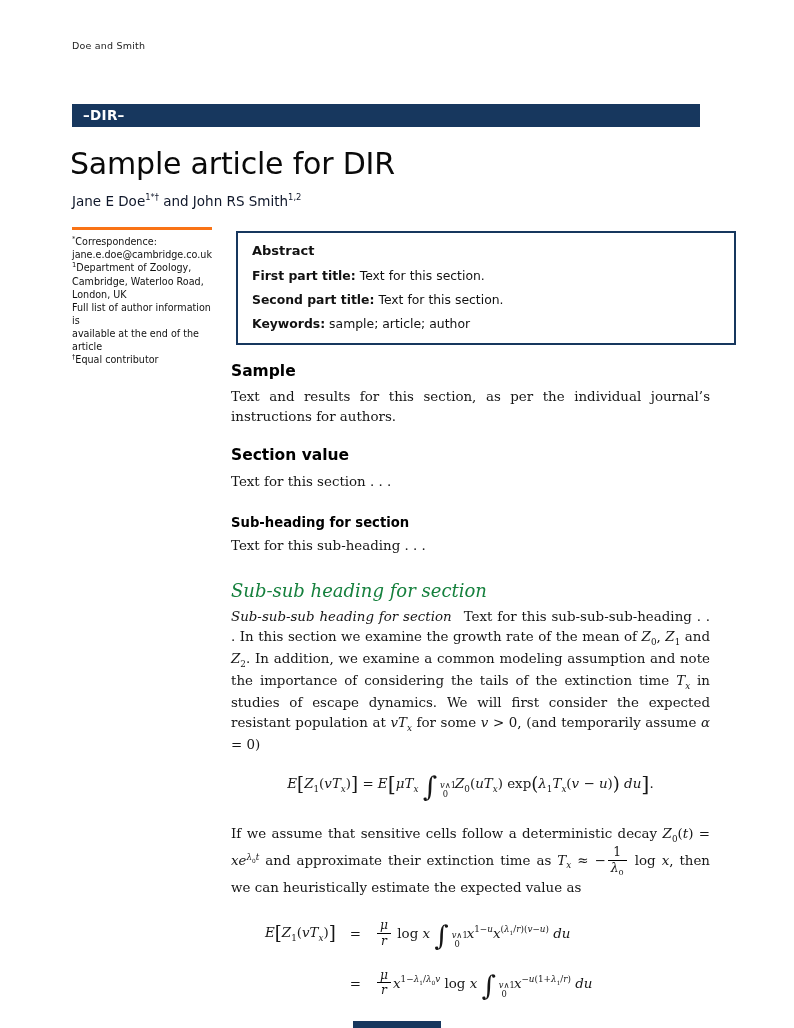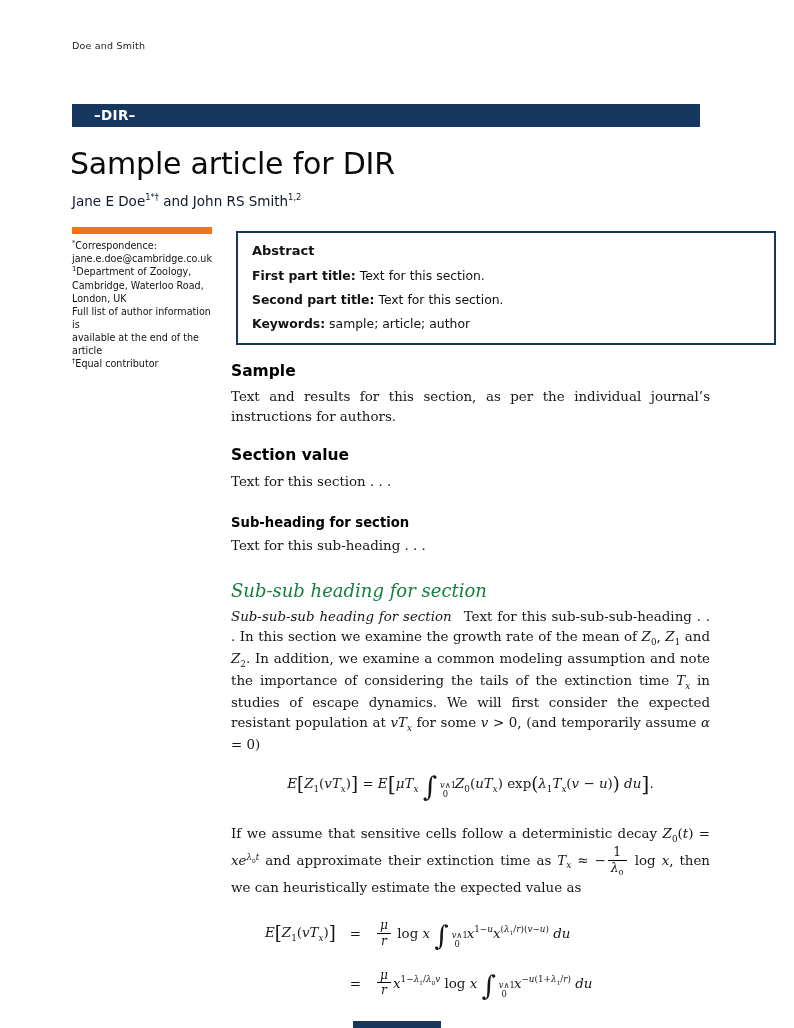--- a/index.html
+++ b/index.html
@@ -11,45 +11,45 @@
 
   .running-head{
     position:absolute;left:72px;top:40px;
     font-family:"DejaVu Sans","Liberation Sans",sans-serif;
     font-size:9.5px;color:#222;letter-spacing:.2px;
   }
   .banner{
     position:absolute;left:72px;top:104px;width:628px;height:23px;
     background:#17375E;color:#fff;box-sizing:border-box;
     font-family:"DejaVu Sans","Liberation Sans",sans-serif;
-    font-weight:bold;font-size:13.5px;line-height:23px;padding-left:22px;
+    font-weight:bold;font-size:13.5px;line-height:23px;padding-left:11px;
     letter-spacing:.3px;
   }
   .article-title{
     position:absolute;left:70px;top:146px;margin:0;
     font-family:"DejaVu Sans","Liberation Sans",sans-serif;
     font-weight:normal;font-size:30px;color:#0a0a0a;letter-spacing:-.2px;
   }
   .authors{
     position:absolute;left:72px;top:192px;
     font-family:"DejaVu Sans","Liberation Sans",sans-serif;
     font-size:13.5px;color:#0f172a;
   }
   .authors sup{font-size:62%;}
 
   .sidebar{
     position:absolute;left:72px;top:227px;width:140px;
-    border-top:7px solid #f97316;padding-top:5px;
+    border-top:3px solid #f97316;padding-top:5px;
     font-family:"DejaVu Sans","Liberation Sans",sans-serif;
     font-size:9.6px;line-height:1.36;color:#111;
   }
   .sidebar sup{font-size:70%;}
 
   .abstract-box{
-    position:absolute;left:236px;top:231px;width:540px;box-sizing:border-box;
+    position:absolute;left:236px;top:231px;width:500px;box-sizing:border-box;
     border:2px solid #17375E;padding:10px 14px 12px 14px;
     font-family:"DejaVu Sans","Liberation Sans",sans-serif;
     font-size:12.4px;color:#111;background:#fff;
   }
   .abstract-heading{font-weight:bold;font-size:13px;margin:0 0 10px 0;}
   .abstract-item{margin:0 0 9px 0;}
   .abstract-item:last-child{margin-bottom:0;}
   .abstract-item b{font-weight:bold;}
 
   .main{

